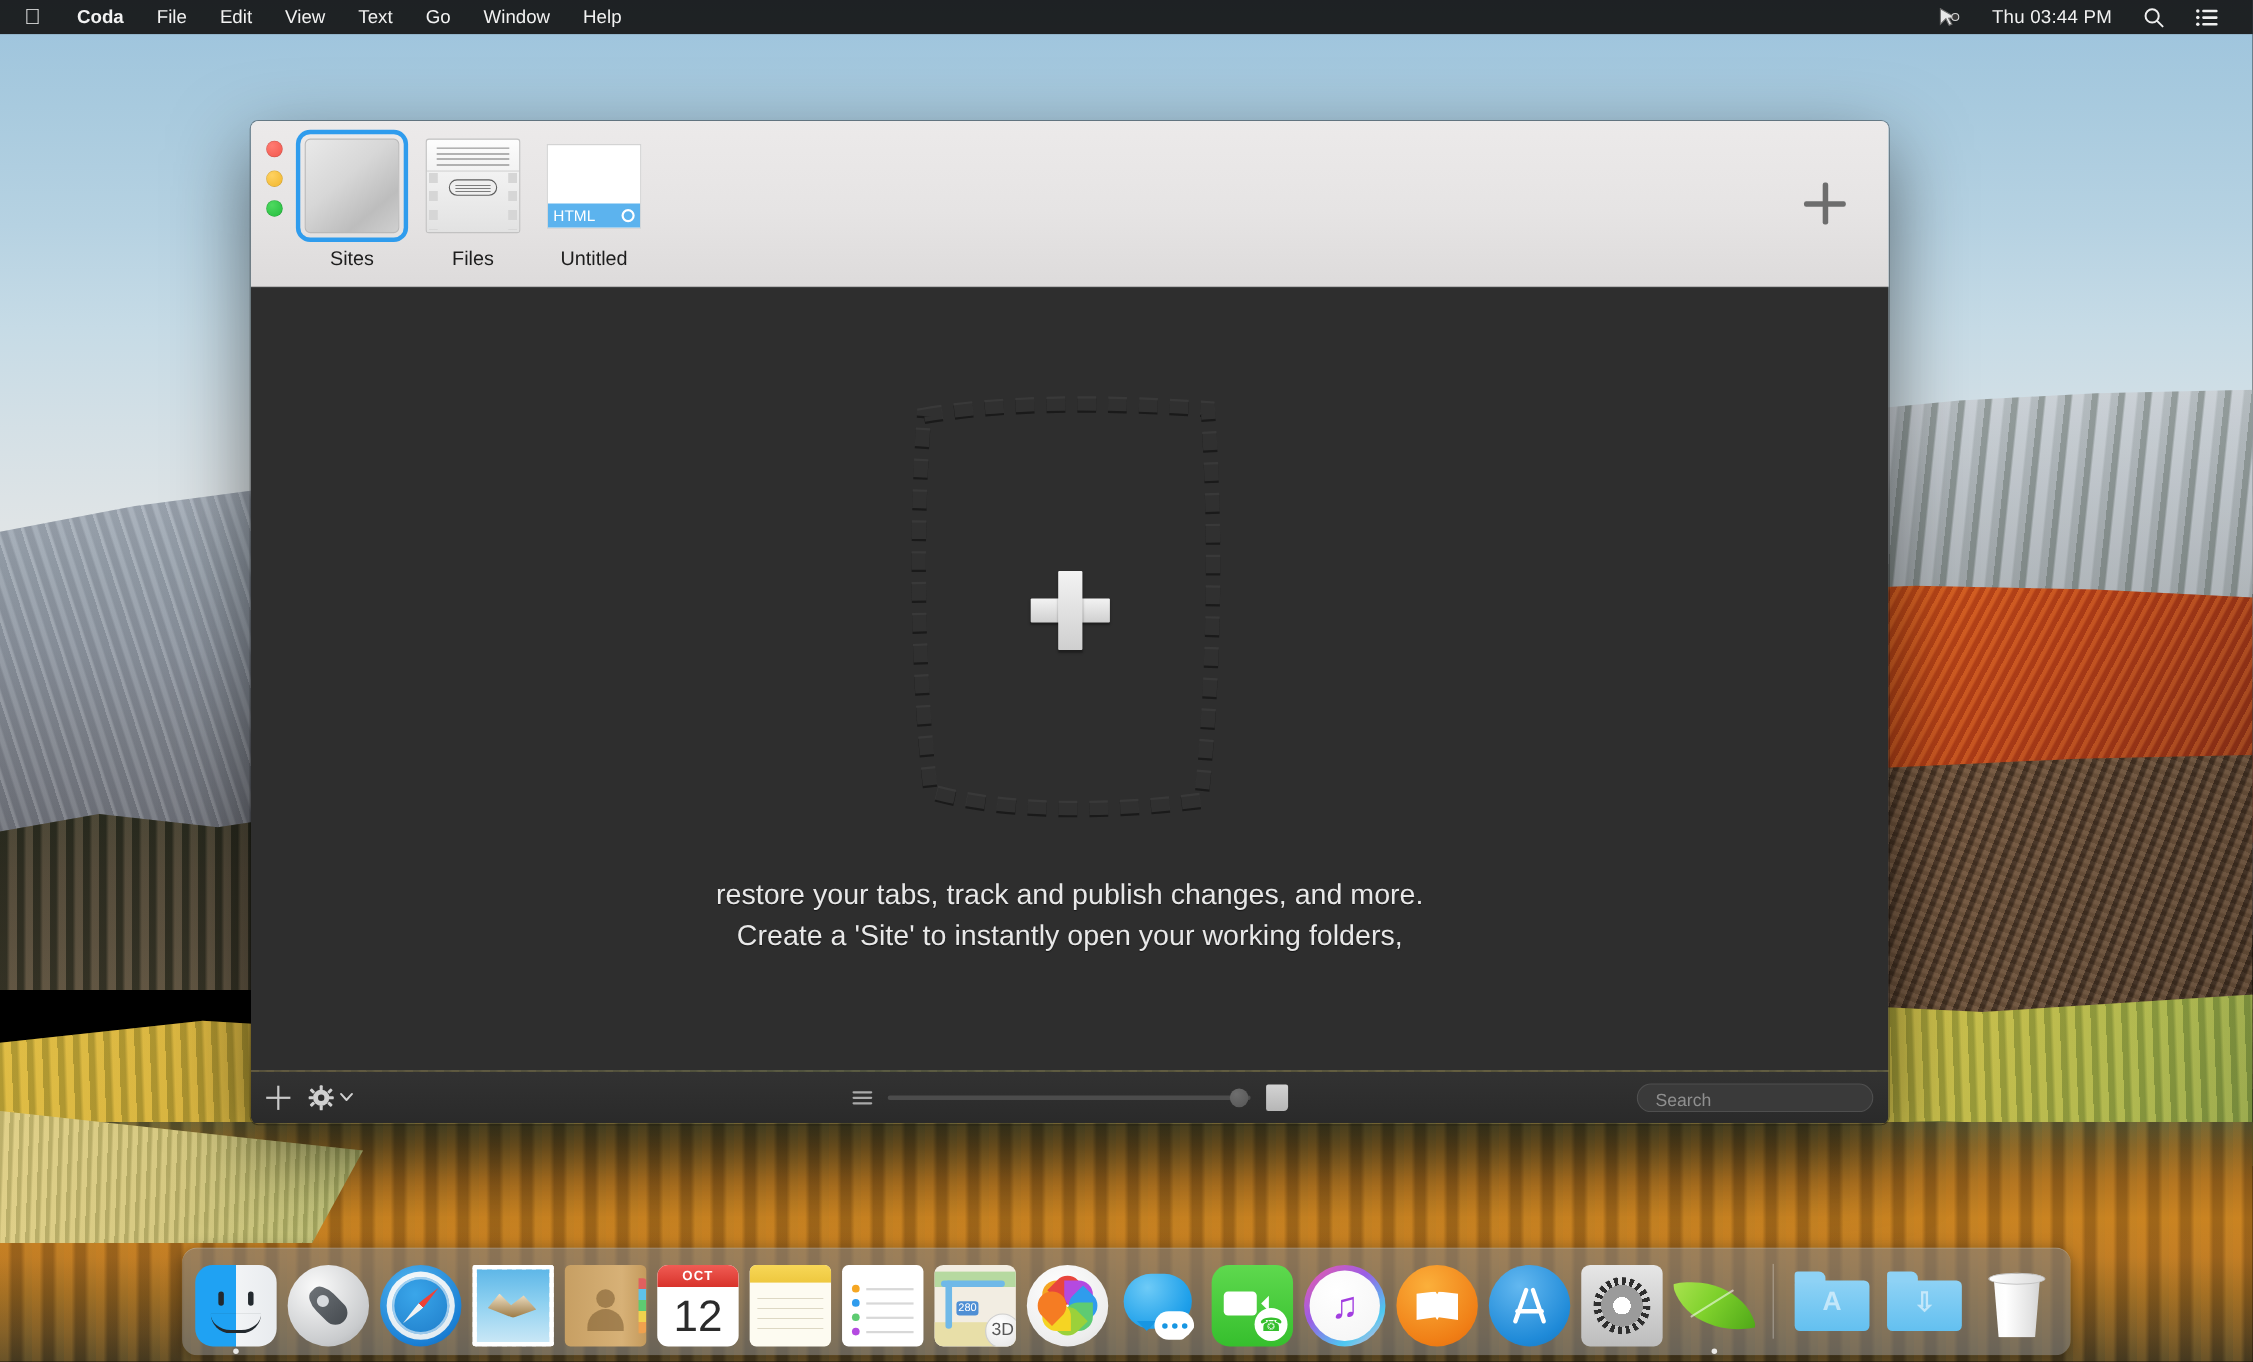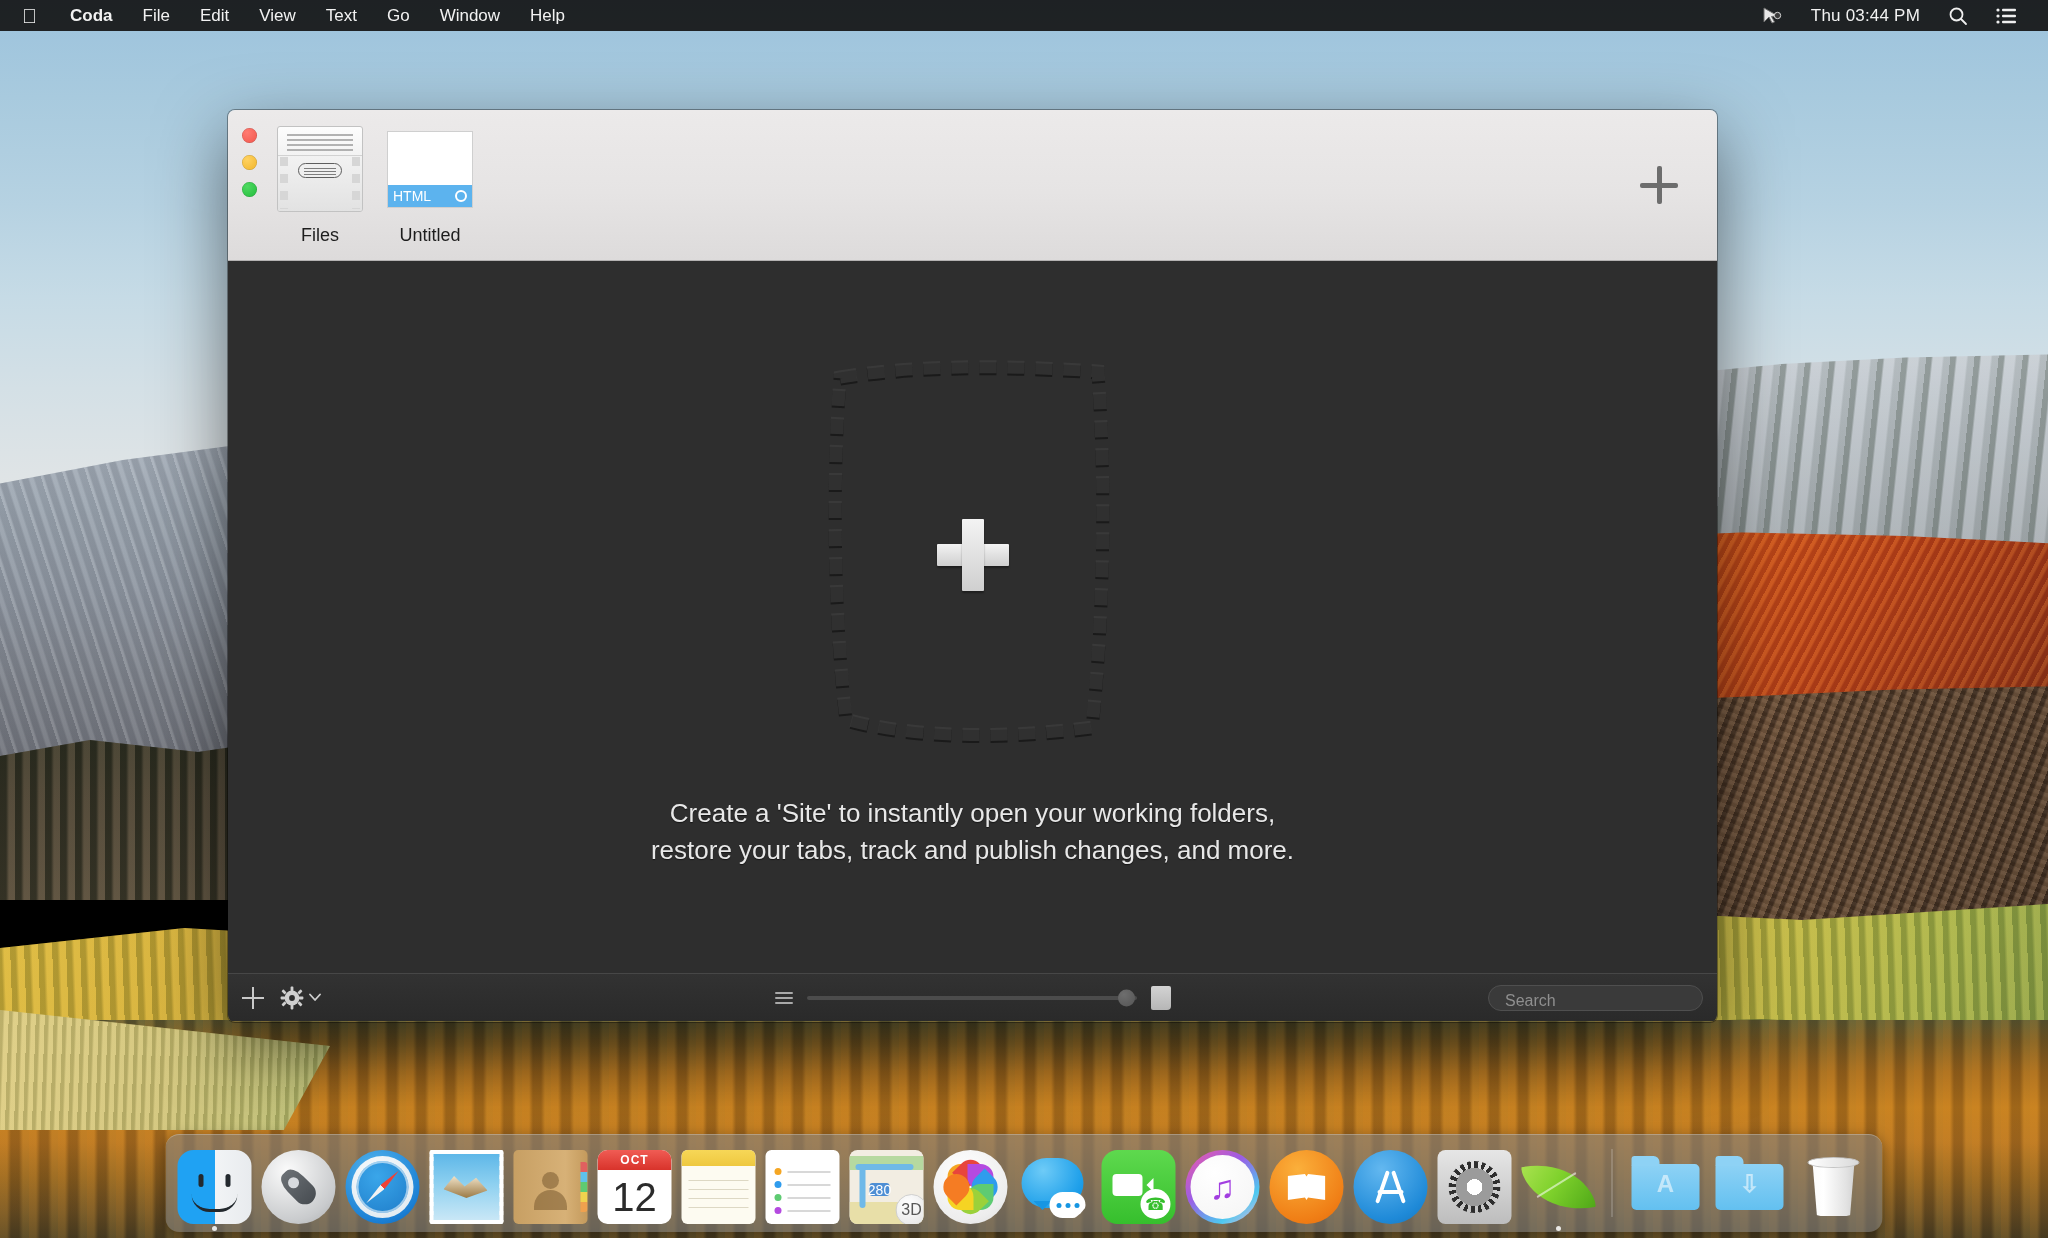--- a/index.html
+++ b/index.html
@@ -519,21 +519,21 @@
   .ic-rem .bul { position:absolute; left:0; width:7px; height:7px; border-radius:50%; }
   .ic-rem .ln { position:absolute; left:13px; right:0; top:3px; height:1.5px; background:#d8d8d8; }
   
   .ic-maps { border-radius:8px; background:#f2ede2; }
   .ic-maps .green { position:absolute; left:0; top:6px; width:100%; height:14px; background:#b6d9a0; }
   .ic-maps .water { position:absolute; left:0; bottom:0; width:100%; height:22px; background:#e8dfa8; }
   .ic-maps .road1 { position:absolute; left:6px; top:14px; width:58px; height:6px; background:#6fb9e8; border-radius:3px; }
   .ic-maps .road2 { position:absolute; left:10px; top:14px; width:6px; height:44px; background:#6fb9e8; border-radius:3px; }
   .ic-maps .shield {
     position:absolute; left:20px; top:33px; width:20px; height:13px; border-radius:3px;
-    background:#4f8fd4; color:#fff; font-size:14px; display:flex; align-items:center; justify-content:center;
+    background:#4f8fd4; color:#fff; font-size:10px; display:flex; align-items:center; justify-content:center;
   }
   .ic-maps .compass {
     position:absolute; right:-4px; bottom:-2px; width:32px; height:32px; border-radius:50%;
     background:radial-gradient(circle at 38% 30%,#ffffff,#e2e2e2);
     border:1px solid #cfcfcf;
     display:flex; align-items:center; justify-content:center;
     font-size:16px; color:#585858;
   }
   
   .ic-photos { border-radius:50%; background:radial-gradient(circle at 40% 30%,#ffffff,#ededed 70%,#dcdcdc 100%); }
@@ -719,20 +719,26 @@
   <div id="tabbar">
 
     <div id="traffic">
       <div class="tl red"></div>
       <div class="tl yellow"></div>
       <div class="tl green"></div>
     </div>
 
     <div id="tabs">
 
+      <div class="tab selected">
+        <div class="tab-thumb-wrap">
+          <div class="thumb-sites"></div>
+        </div>
+        <div class="tab-label">Sites</div>
+      </div>
 
       <div class="tab">
         <div class="tab-thumb-wrap">
           <div class="thumb-files">
             <div class="tf-text"></div>
             <div class="tf-body"></div>
             <div class="tf-sprockets-l"></div>
             <div class="tf-sprockets-r"></div>
             <div class="tf-pill"></div>
           </div>
@@ -763,22 +769,22 @@
       <svg viewBox="0 0 286 380" preserveAspectRatio="none" aria-hidden="true">
         <path d="M10 14 C 70 4, 150 0, 268 8 C 276 120, 274 250, 262 364
                  C 170 376, 80 374, 16 356 C 4 250, 2 120, 10 14 Z" fill="none" stroke="#1a1a1a" stroke-width="13" stroke-dasharray="17 11" stroke-linecap="butt"></path>
         <path d="M10 14 C 70 4, 150 0, 268 8 C 276 120, 274 250, 262 364
                  C 170 376, 80 374, 16 356 C 4 250, 2 120, 10 14 Z" fill="none" stroke="#444444" stroke-width="13" stroke-dasharray="17 11" stroke-linecap="butt" transform="translate(0,-2)" opacity="0.55"></path>
       </svg>
       <div id="big-plus"></div>
     </div>
 
     <div id="promo">
+      <div>restore your tabs, track and publish changes, and more.</div>
       <div>Create a 'Site' to instantly open your working folders,</div>
-      <div>restore your tabs, track and publish changes, and more.</div>
     </div>
   </div>
 
   <div id="bottombar">
 
     <div class="bb-left">
       <div class="bb-plus"></div>
       <div class="bb-gear">
         <svg width="24" height="24" viewBox="0 0 24 24" aria-hidden="true">
           <g fill="#cfcfcf">

